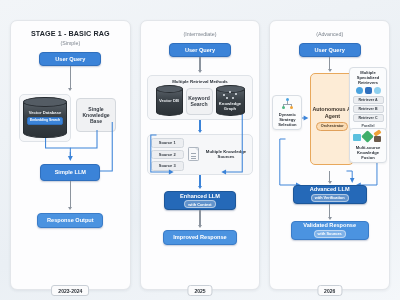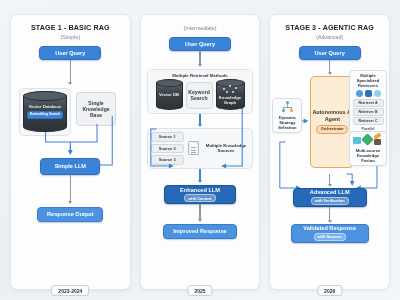--- a/index.html
+++ b/index.html
@@ -1,21 +1,21 @@
 <!DOCTYPE html>
 <html><head>
 <meta charset="utf-8">
 <style>
   * { box-sizing: border-box; margin:0; padding:0; }
   body {
     width:400px; height:300px; overflow:hidden;
     font-family:"Liberation Sans", sans-serif;
     background:linear-gradient(160deg,#f2f5f8 0%,#eaeff4 60%,#f4f7fa 100%);
   }
-  .board { position:relative; width:400px; height:300px; padding:14px 10px 10px; display:flex; gap:9px; }
+  .board { position:relative; width:400px; height:300px; padding:20px 10px 10px; display:flex; gap:9px; }
 
   .panel {
     position:relative; flex:1; background:#fdfdfe; border:1px solid #e3e6ea;
     border-radius:7px; box-shadow:0 1px 3px rgba(30,40,60,.07);
     padding:8px 6px 20px;
   }
   .ptitle { text-align:center; font-size:7.2px; font-weight:bold; color:#20262e; letter-spacing:.1px; }
   .psub { text-align:center; font-size:5.3px; color:#7b838d; margin-top:1.5px; }
 
   .flow { position:relative; margin-top:6px; }
@@ -227,21 +227,20 @@
 
       <div class="node blue-light" style="width:74px; height:15px; margin-top:5px;">
         <span>Improved Response</span>
       </div>
     </div>
 
     <div class="badge-year">2025</div>
   </div>
 
   <div class="panel">
-    <div class="ptitle">STAGE 3 - AGENTIC RAG</div>
     <div class="psub">(Advanced)</div>
 
     <div class="flow" style="height:214px;">
       <svg class="edges" viewBox="0 0 112 214" preserveAspectRatio="none">
         <path d="M22 75 L30 75" fill="none" stroke="#3b83d8" stroke-width="1"></path>
         <polygon points="34,75 29,72.6 29,77.4" fill="#3b83d8"></polygon>
         <path d="M84 72 L78 72" fill="none" stroke="#3b83d8" stroke-width="1"></path>
         <polygon points="74,72 79,69.6 79,74.4" fill="#3b83d8"></polygon>
         <path d="M84 113 L78 113" fill="none" stroke="#3b83d8" stroke-width="1"></path>
         <polygon points="74,113 79,110.6 79,115.6" fill="#3b83d8"></polygon>

